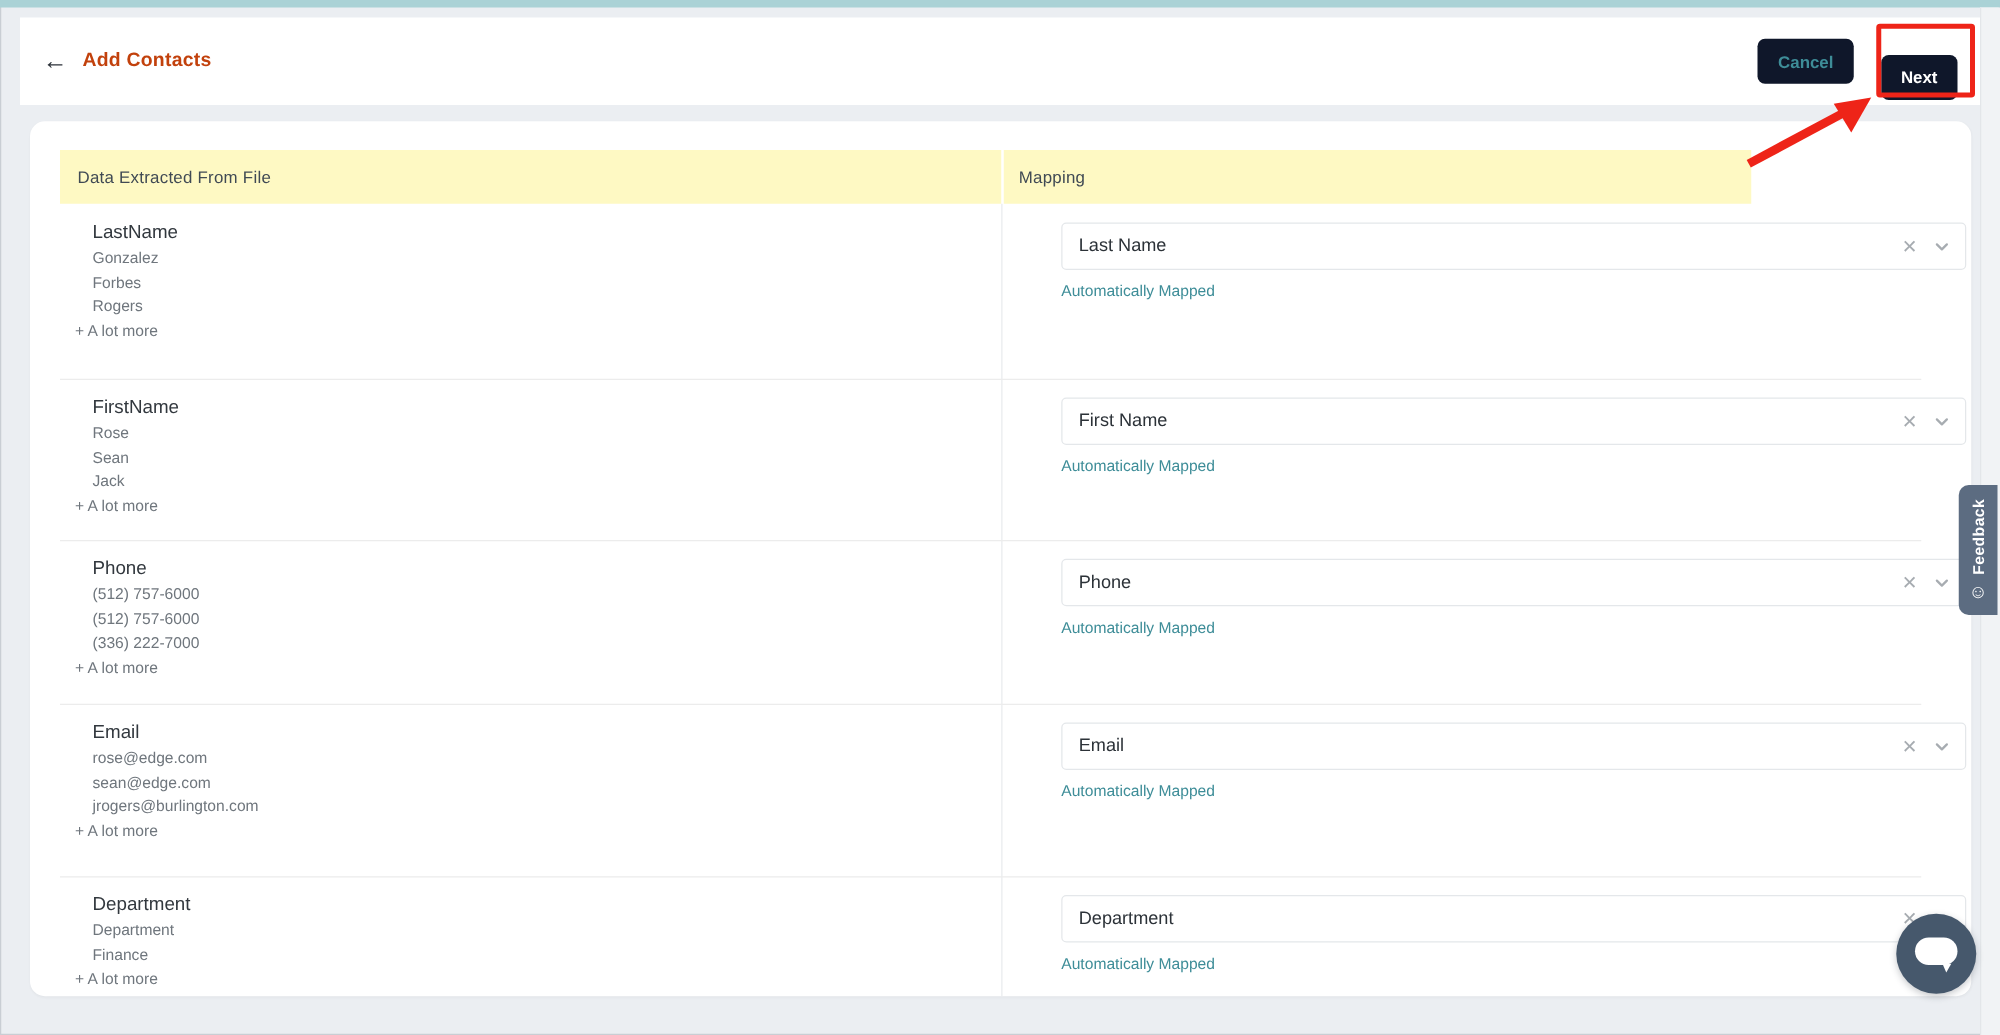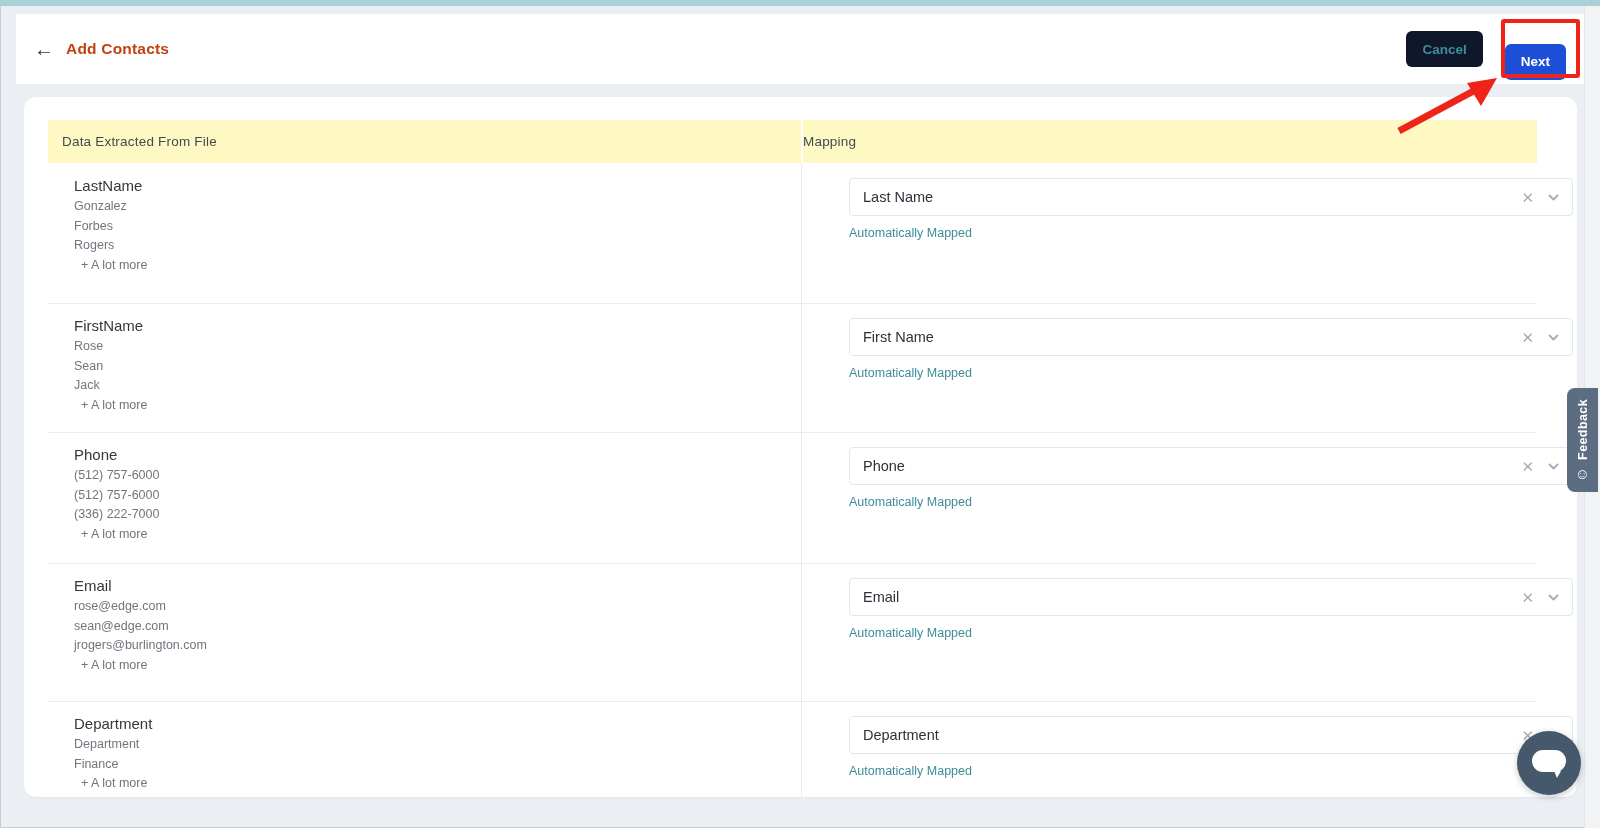--- a/index.html
+++ b/index.html
@@ -19,49 +19,49 @@
     background:#ffffff; display:flex; align-items:center; padding:0 18px;
   }
   .back-arrow { font-size:20px; color:#2b3138; cursor:pointer; width:28px; line-height:1; }
   .page-title { font-size:15.5px; font-weight:bold; color:#c2410c; margin-left:4px; letter-spacing:.2px; }
   .header-spacer { flex:1; }
   .btn {
     height:36px; border:none; border-radius:6px; font-family:inherit;
     font-size:13.5px; font-weight:bold; padding:0 16px; cursor:pointer;
   }
   .btn-cancel { background:#0f172a; color:#3e8d98; margin-right:22px; }
-  .btn-next { background:#1d4ed8; color:#ffffff;margin-top:25px; }
+  .btn-next { background:#0f172a; color:#ffffff;margin-top:25px; }
 
   
   .annot-box {
     position:absolute; left:1501px; top:19px; width:79px; height:59px;
     border:4px solid #ee2418; border-radius:3px; pointer-events:none; z-index:30;
   }
   .annot-arrow { position:absolute; left:1385px; top:65px; width:125px; height:80px; pointer-events:none; z-index:30; }
 
   
   .card {
     position:absolute; left:24px; top:97px; width:1553px; height:700px;
     background:#ffffff; border-radius:12px; overflow:hidden;
     box-shadow:0 1px 2px rgba(40,50,60,.04);
   }
   .thead-cell {
     position:absolute; top:23px; height:43px; background:#fef9c3;
     display:flex; align-items:center; font-size:13.5px; color:#404a54; letter-spacing:.2px;
   }
   .thead-left  { left:24px;  width:753px; padding-left:14px; }
-  .thead-right { left:779px; width:734px; }
+  .thead-right { left:779px; width:598px; padding-left:12px; }
   .col-divider { position:absolute; left:777px; top:66px; width:1px; height:634px; background:#e9ebee; }
 
   .trow { position:absolute; left:36px; width:1489px; }
   .row-line { position:absolute; left:24px; width:1489px; height:1px; background:#ececec; }
 
   .field-name { position:relative; margin:14px 0 3px 14px; font-size:15px; font-weight:500; color:#32383e; }
   .sample     { margin:0 0 0 14px; font-size:12.5px; color:#6f767d; line-height:19.5px; }
-  .more-label { margin:0 0 0 21px; font-size:12.5px; color:#6f767d; line-height:19.5px; }
+  .more-label { margin:0 0 0 0; font-size:12.5px; color:#6f767d; line-height:19.5px; }
 
   .map-box {
     position:absolute; left:789px; top:15px; width:724px; height:38px;
     background:#ffffff; border:1px solid #e4e7ea; border-radius:4px;
     display:flex; align-items:center; padding:0 13px; cursor:pointer;
   }
   .map-value { font-size:14.5px; color:#2c3238; flex:1; }
   .clear-x { font-size:15px; color:#a7acb1; margin-right:14px; cursor:pointer; line-height:1; }
   .chev { width:11px; height:11px; cursor:pointer; }
   .chev svg { display:block; }

